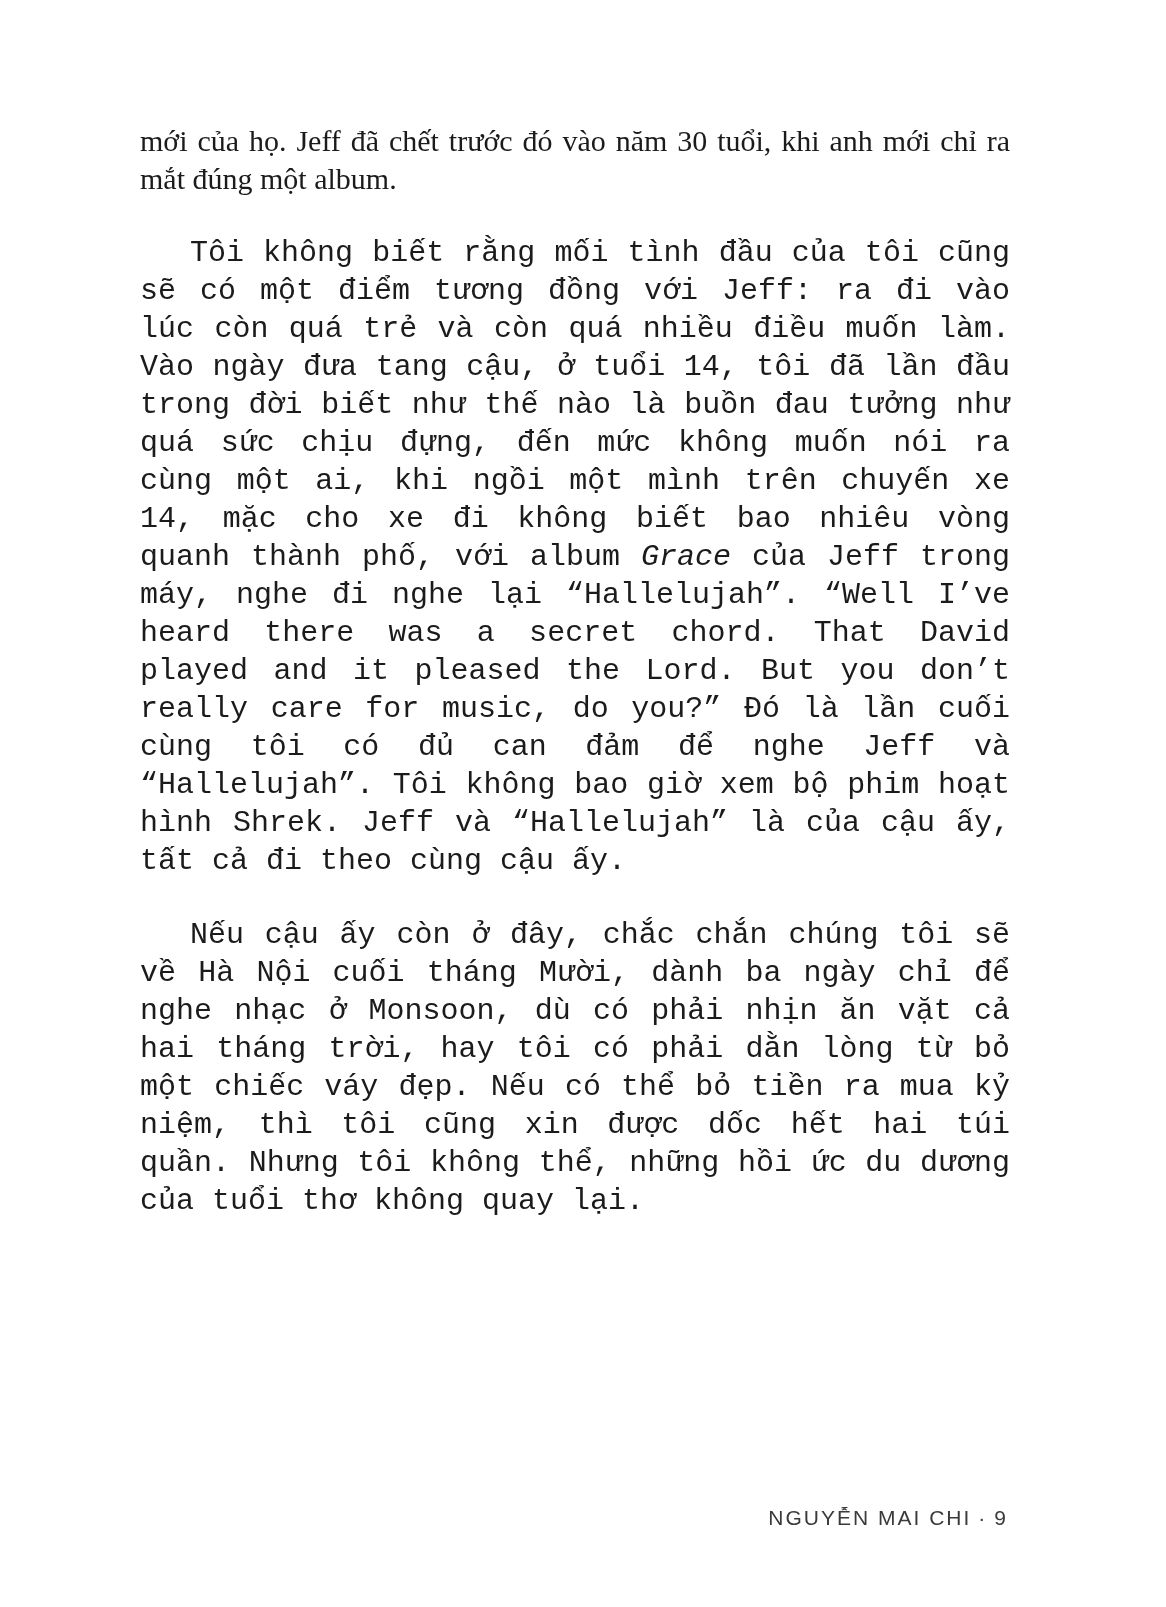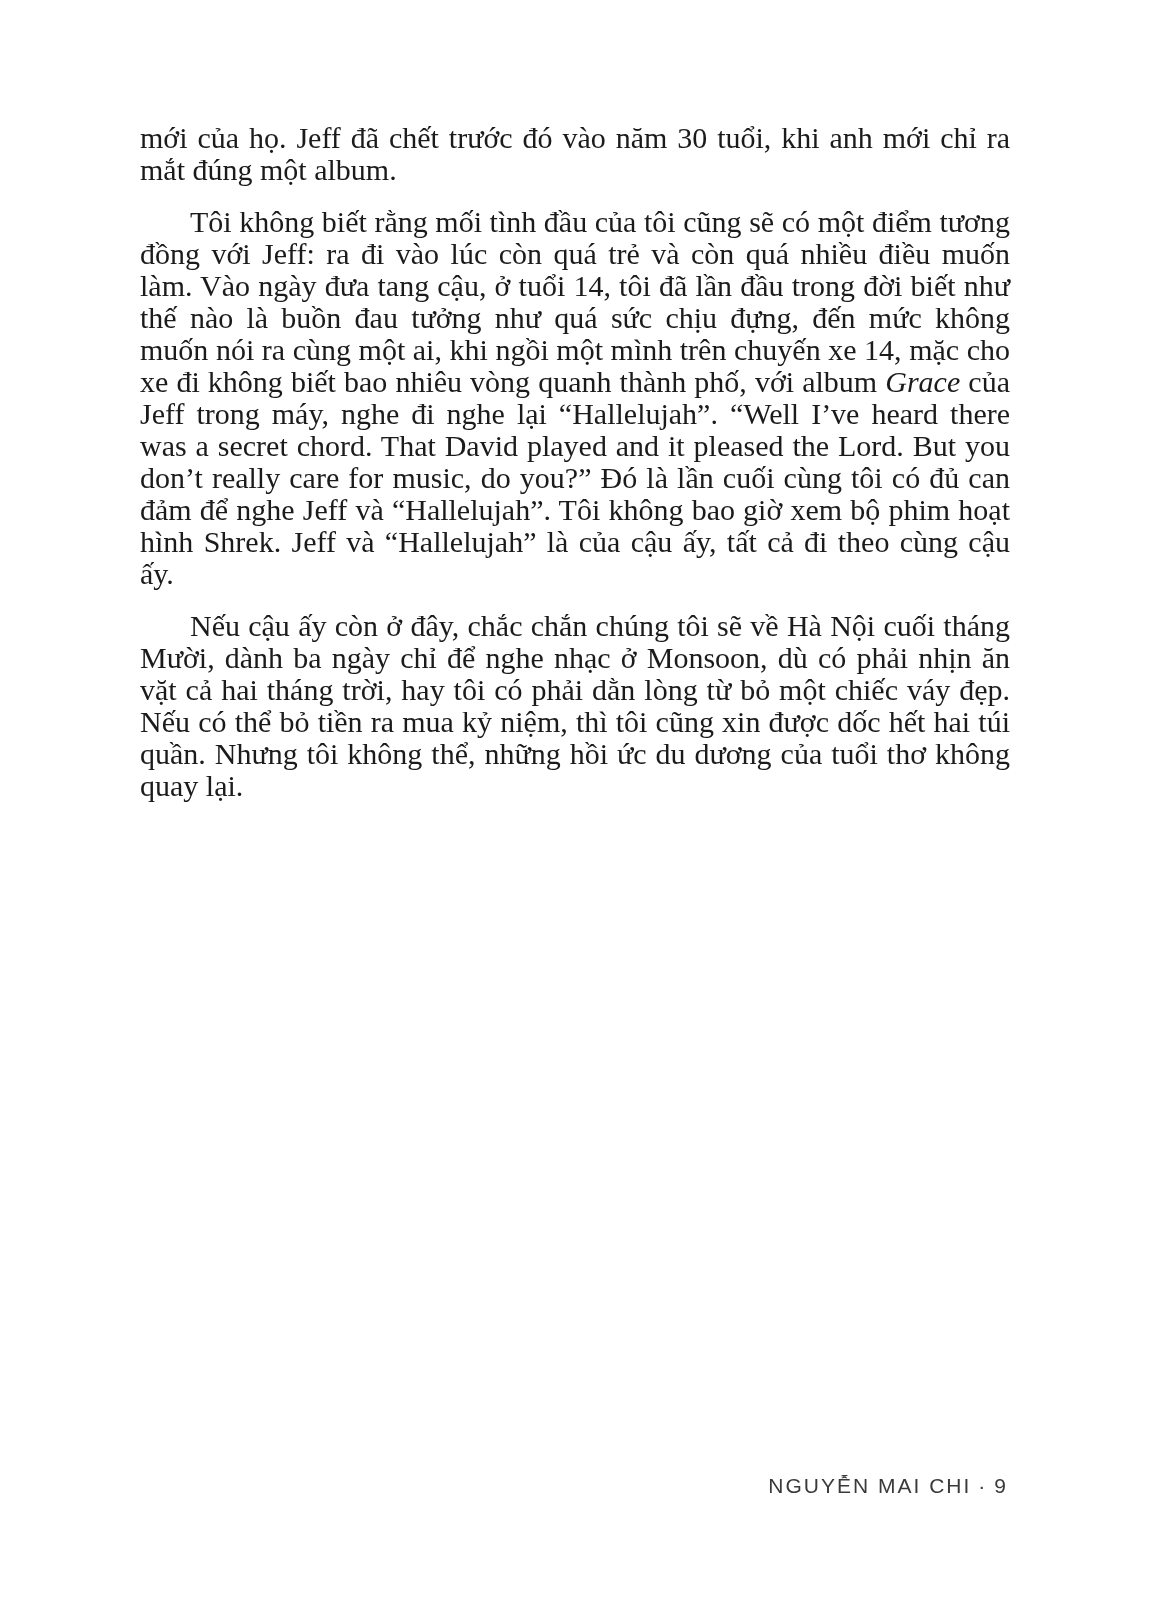--- a/index.html
+++ b/index.html
@@ -15,40 +15,41 @@
     overflow: hidden;
     font-family: "Liberation Serif", "DejaVu Serif", serif;
     color: #1b1b1b;
   }
   .body-text {
     position: absolute;
     left: 140px;
     top: 122px;
     width: 870px;
     font-size: 30px;
-    line-height: 32px;
+    line-height: 38px;
     text-align: justify;
     text-justify: inter-word;
   }
   .body-text p {
     margin: 0;
     padding: 0;
   }
   .body-text p + p {
-    margin-top: 20px;
+    margin-top: 36px;
+    font-family: Liberation Mono, monospace;
   }
   .body-text p.indent {
     text-indent: 50px;
   }
   .body-text i {
     font-style: italic;
   }
   .page-footer {
     position: absolute;
-    top: 1474px;
+    top: 1506px;
     right: 158px;
     font-family: "Liberation Sans", "DejaVu Sans", sans-serif;
     font-size: 21px;
     font-weight: 400;
     letter-spacing: 2px;
     color: #3a3a3a;
     white-space: nowrap;
   }
   .page-footer .sep {
     margin: 0 7px;

